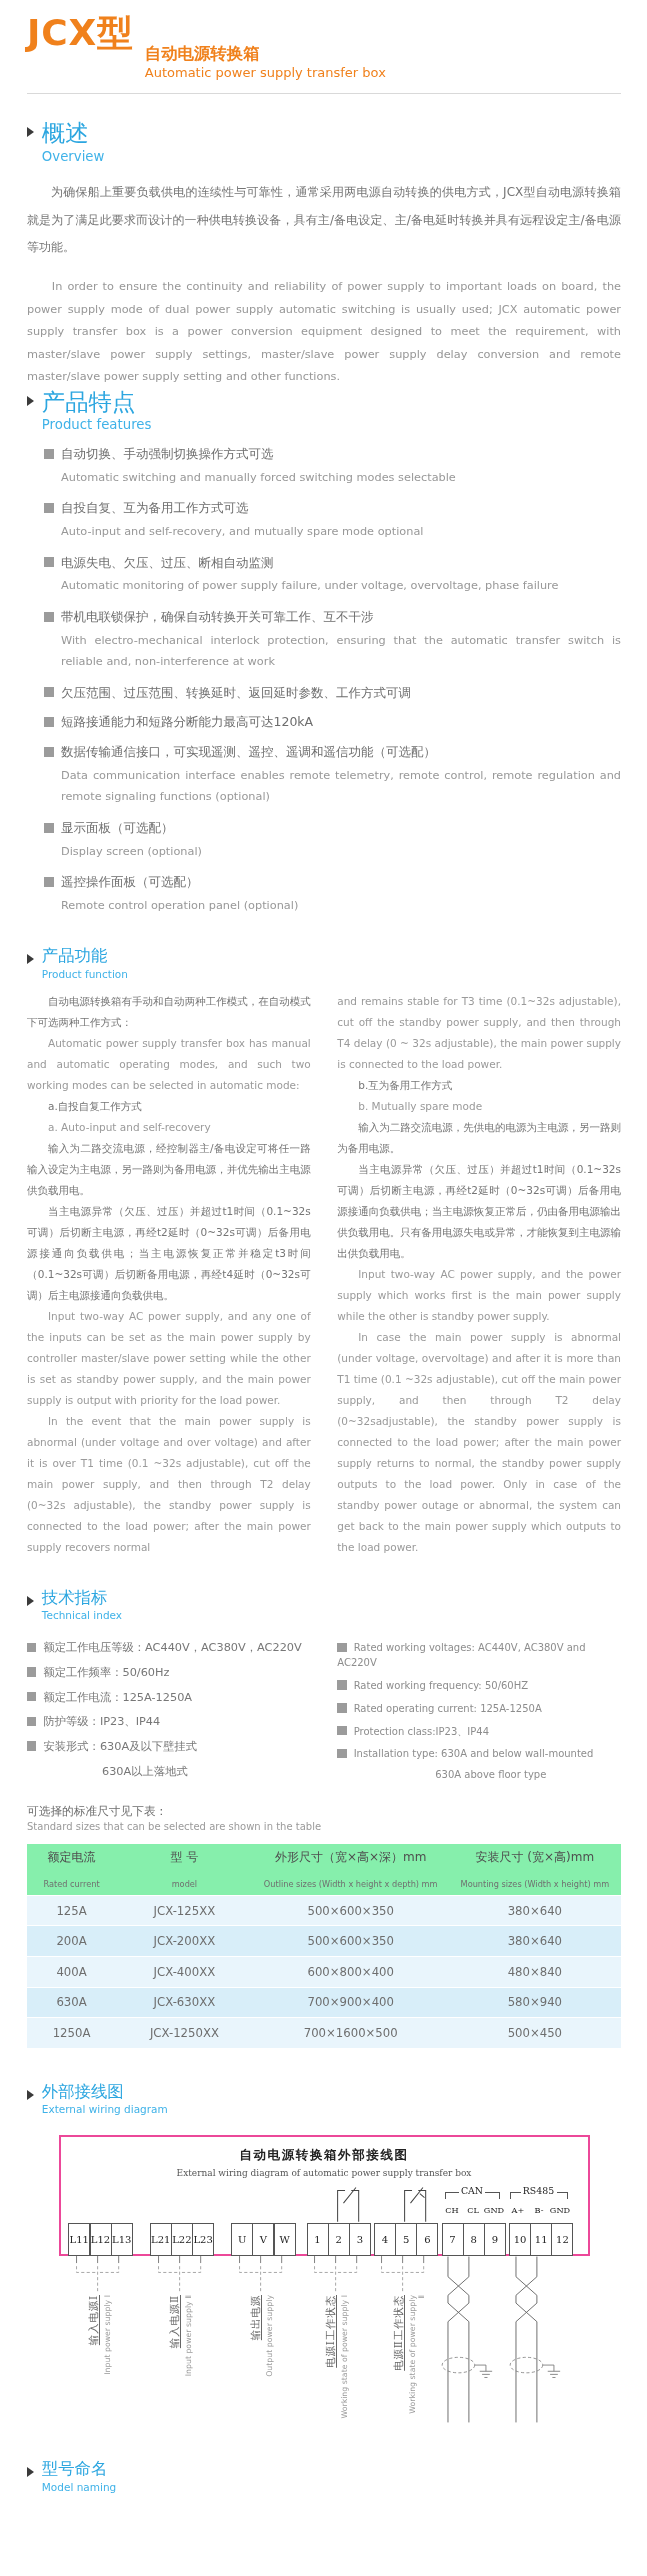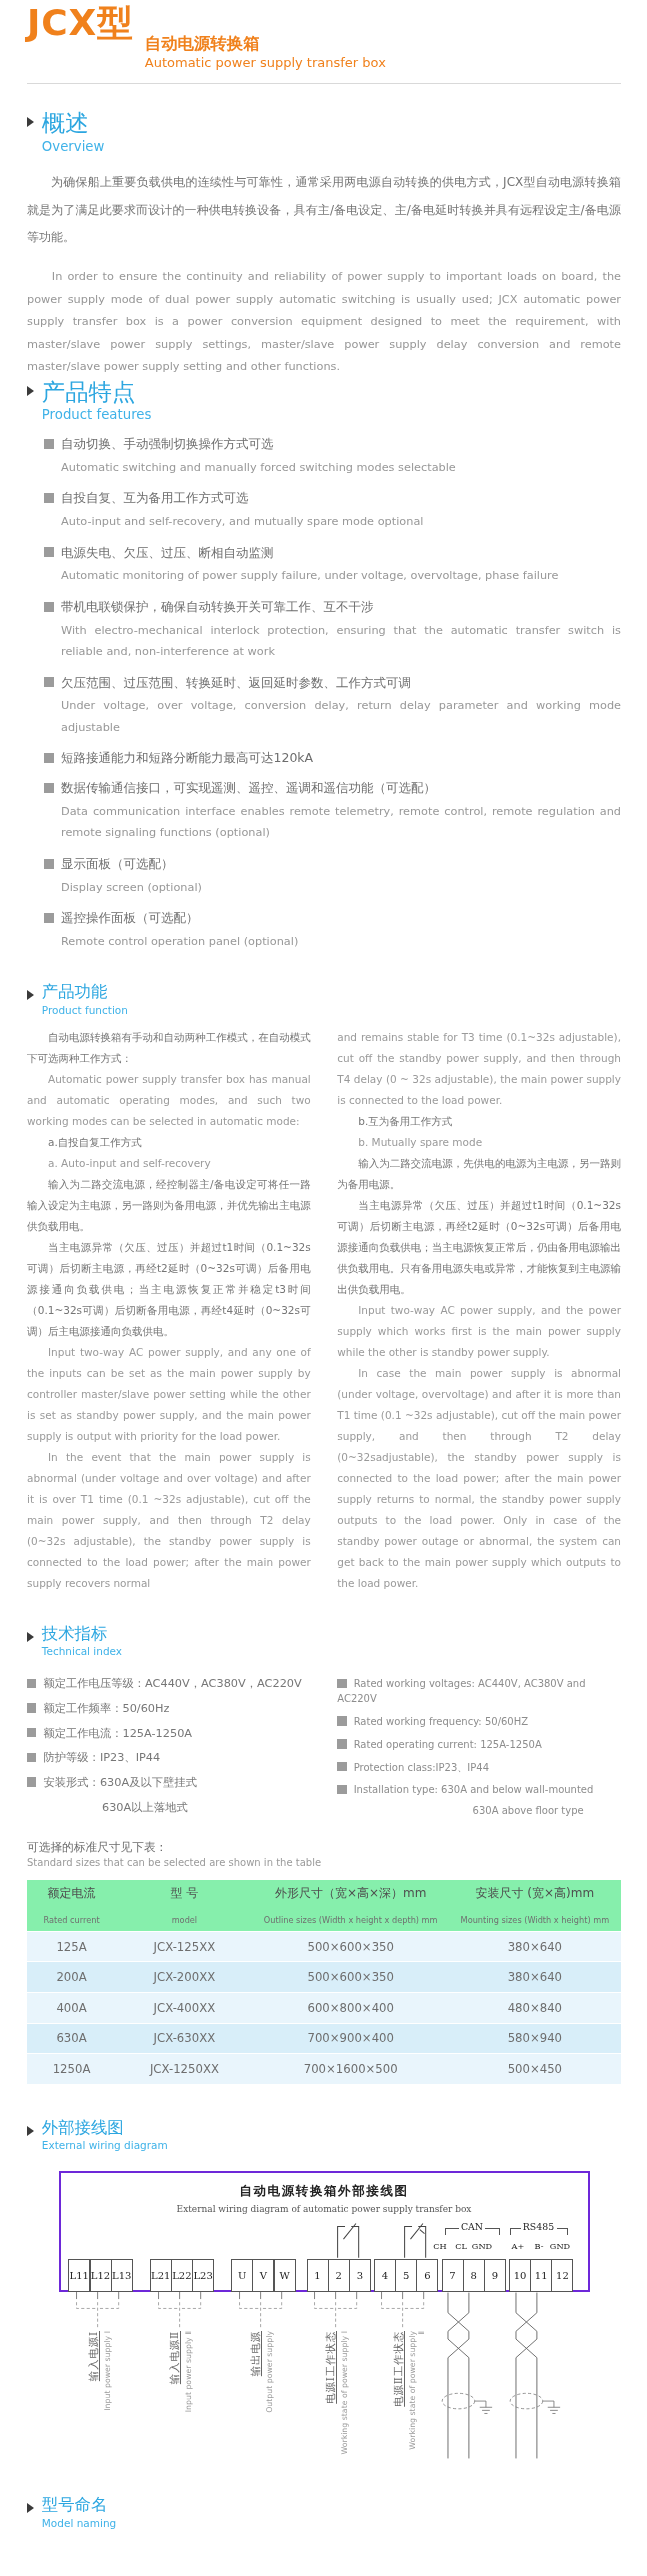--- a/index.html
+++ b/index.html
@@ -1,20 +1,20 @@
 <!DOCTYPE html>
 <html style="font-size:12.5px"><head>
 <meta charset="utf-8">
 <style>
   html,body{margin:0;padding:0;background:#fff;}
   body{font-family:"DejaVu Sans","Liberation Sans",sans-serif;color:#777;}
   .page{width:648px;box-sizing:border-box;padding:0 27px 35px;position:relative;background:#fff;}
 
   
-  .hdr{display:flex;align-items:flex-start;padding-top:5px;}
+  .hdr{display:flex;align-items:flex-start;padding-top:15px;}
   .hdr-model{font-size:36px;font-weight:bold;color:#F0811C;line-height:1;letter-spacing:0.8px;}
   .hdr-right{margin-left:11px;padding-top:0.8px;}
   .hdr-zh{font-size:16.4px;font-weight:bold;color:#F0811C;line-height:1.25;margin-top:28px;}
   .hdr-en{font-size:13px;color:#F0811C;margin-top:0.8px;}
   .rule{border-top:0.8px solid #d9d9d9;margin-top:12.5px;}
 
   
   .sec-head{display:flex;align-items:flex-start;}
   .tri{width:0;height:0;border-left:7px solid #3a3a3a;border-top:5.5px solid transparent;border-bottom:5.5px solid transparent;margin:7px 7.8px 0 0;flex:none;}
   .sec-zh{color:#2CA6E0;line-height:1.15;}
@@ -46,37 +46,37 @@
   .fp.item{text-align:left;}
   .fp.noind{text-indent:0;}
 
   .sec-tech{margin-top:31px;}
   .tl{list-style:none;margin:7.8px 0 0;padding:0;}
   .tl li{margin:7.8px 0;line-height:1.5;}
   .tl.zh li{font-size:11.3px;color:#777;}
   .tl.en li{font-size:10px;color:#8d8d8d;}
   .tsq{width:9.4px;height:9.4px;background:#9b9b9b;display:inline-block;margin-right:7px;vertical-align:-0.8px;}
   .textra-zh{font-size:11.3px;color:#777;padding-left:75px;margin-top:3.1px;}
-  .textra-en{font-size:10px;color:#8d8d8d;padding-left:98px;margin-top:3.1px;text-align:center;}
+  .textra-en{font-size:10px;color:#8d8d8d;padding-left:98px;margin-top:3.1px;}
 
   
   .intro-zh{font-size:11.7px;color:#6e6e6e;margin:23.4px 0 2.3px;}
   .intro-en{font-size:10px;color:#9a9a9a;margin:0 0 11px;}
   table.sztab{width:100%;border-collapse:separate;border-spacing:0 1.6px;}
   .sztab th{background:#86efac;padding:5.5px 3.1px;font-weight:400;}
   .sztab .hz{font-size:12px;color:#4e4e4e;}
   .sztab .he{font-size:8.2px;color:#6f6f6f;margin-top:13px;}
   .sztab td{text-align:center;font-size:11.7px;color:#6e6e6e;padding:7.8px 3.1px;}
   .sztab tbody tr:nth-child(odd) td{background:#e9f5fc;}
   .sztab tbody tr:nth-child(even) td{background:#d8eef9;}
 
   
   .sec-wire{margin-top:34px;}
   .wire-wrap{width:531px;margin:20px auto 0;font-family:"DejaVu Serif","Liberation Serif",serif;}
-  .wire-box{position:relative;height:117px;border:2px solid #6d28d9;background:#fff;}
+  .wire-box{position:relative;height:117px;border:2px solid #ec4899;background:#fff;}
   .wt-zh{font-size:12.5px;font-weight:bold;color:#222;text-align:center;margin-top:10px;letter-spacing:1.6px;}
   .wt-en{font-size:9px;color:#555;text-align:center;margin-top:3.9px;}
   .trow{position:absolute;left:7.8px;bottom:-1.6px;display:flex;align-items:flex-end;}
   .tg{display:flex;}
   .c{width:22px;height:33px;border:0.8px solid #555;margin-left:-0.8px;background:#fff;display:flex;align-items:center;justify-content:center;font-size:10px;color:#222;box-sizing:border-box;}
   .tg .c:first-child{margin-left:0;}
   .spA{width:17px;} .spB{width:11px;} .sp4{width:3.1px;}
   .pins{position:absolute;bottom:39px;width:64px;display:flex;}
   .pins span{width:21px;text-align:center;font-size:8.2px;color:#222;}
   .brk{position:absolute;bottom:55px;height:7px;display:flex;}
@@ -141,21 +141,20 @@
       <div class="feat">
         <div class="fz"><span class="sq"></span><span>电源失电、欠压、过压、断相自动监测</span></div>
         <div class="fe">Automatic monitoring of power supply failure, under voltage, overvoltage, phase failure</div>
       </div>
       <div class="feat">
         <div class="fz"><span class="sq"></span><span>带机电联锁保护，确保自动转换开关可靠工作、互不干涉</span></div>
         <div class="fe">With electro-mechanical interlock protection, ensuring that the automatic transfer switch is reliable and, non-interference at work</div>
       </div>
       <div class="feat">
         <div class="fz"><span class="sq"></span><span>欠压范围、过压范围、转换延时、返回延时参数、工作方式可调</span></div>
-        <div class="fe">Under voltage, over voltage, conversion delay, return delay parameter and working mode adjustable</div>
       </div>
       <div class="feat">
         <div class="fz"><span class="sq"></span><span>短路接通能力和短路分断能力最高可达120kA</span></div>
       </div>
       <div class="feat">
         <div class="fz"><span class="sq"></span><span>数据传输通信接口，可实现遥测、遥控、遥调和遥信功能（可选配）</span></div>
         <div class="fe">Data communication interface enables remote telemetry, remote control, remote regulation and remote signaling functions (optional)</div>
       </div>
       <div class="feat">
         <div class="fz"><span class="sq"></span><span>显示面板（可选配）</span></div>
@@ -313,21 +312,21 @@
           <span class="bc bcl"></span>
           <span class="bl">CAN</span>
           <span class="bc bcr"></span>
         </div>
         <div class="brk" style="left:449px;width:58px">
           <span class="bc bcl"></span>
           <span class="bl">RS485</span>
           <span class="bc bcr"></span>
         </div>
 
-        <div class="pins" style="left:369px">
+        <div class="pins" style="left:381px">
           <span>CH</span>
           <span>CL</span>
           <span>GND</span>
         </div>
         <div class="pins" style="left:447px">
           <span>A+</span>
           <span>B-</span>
           <span>GND</span>
         </div>
 

